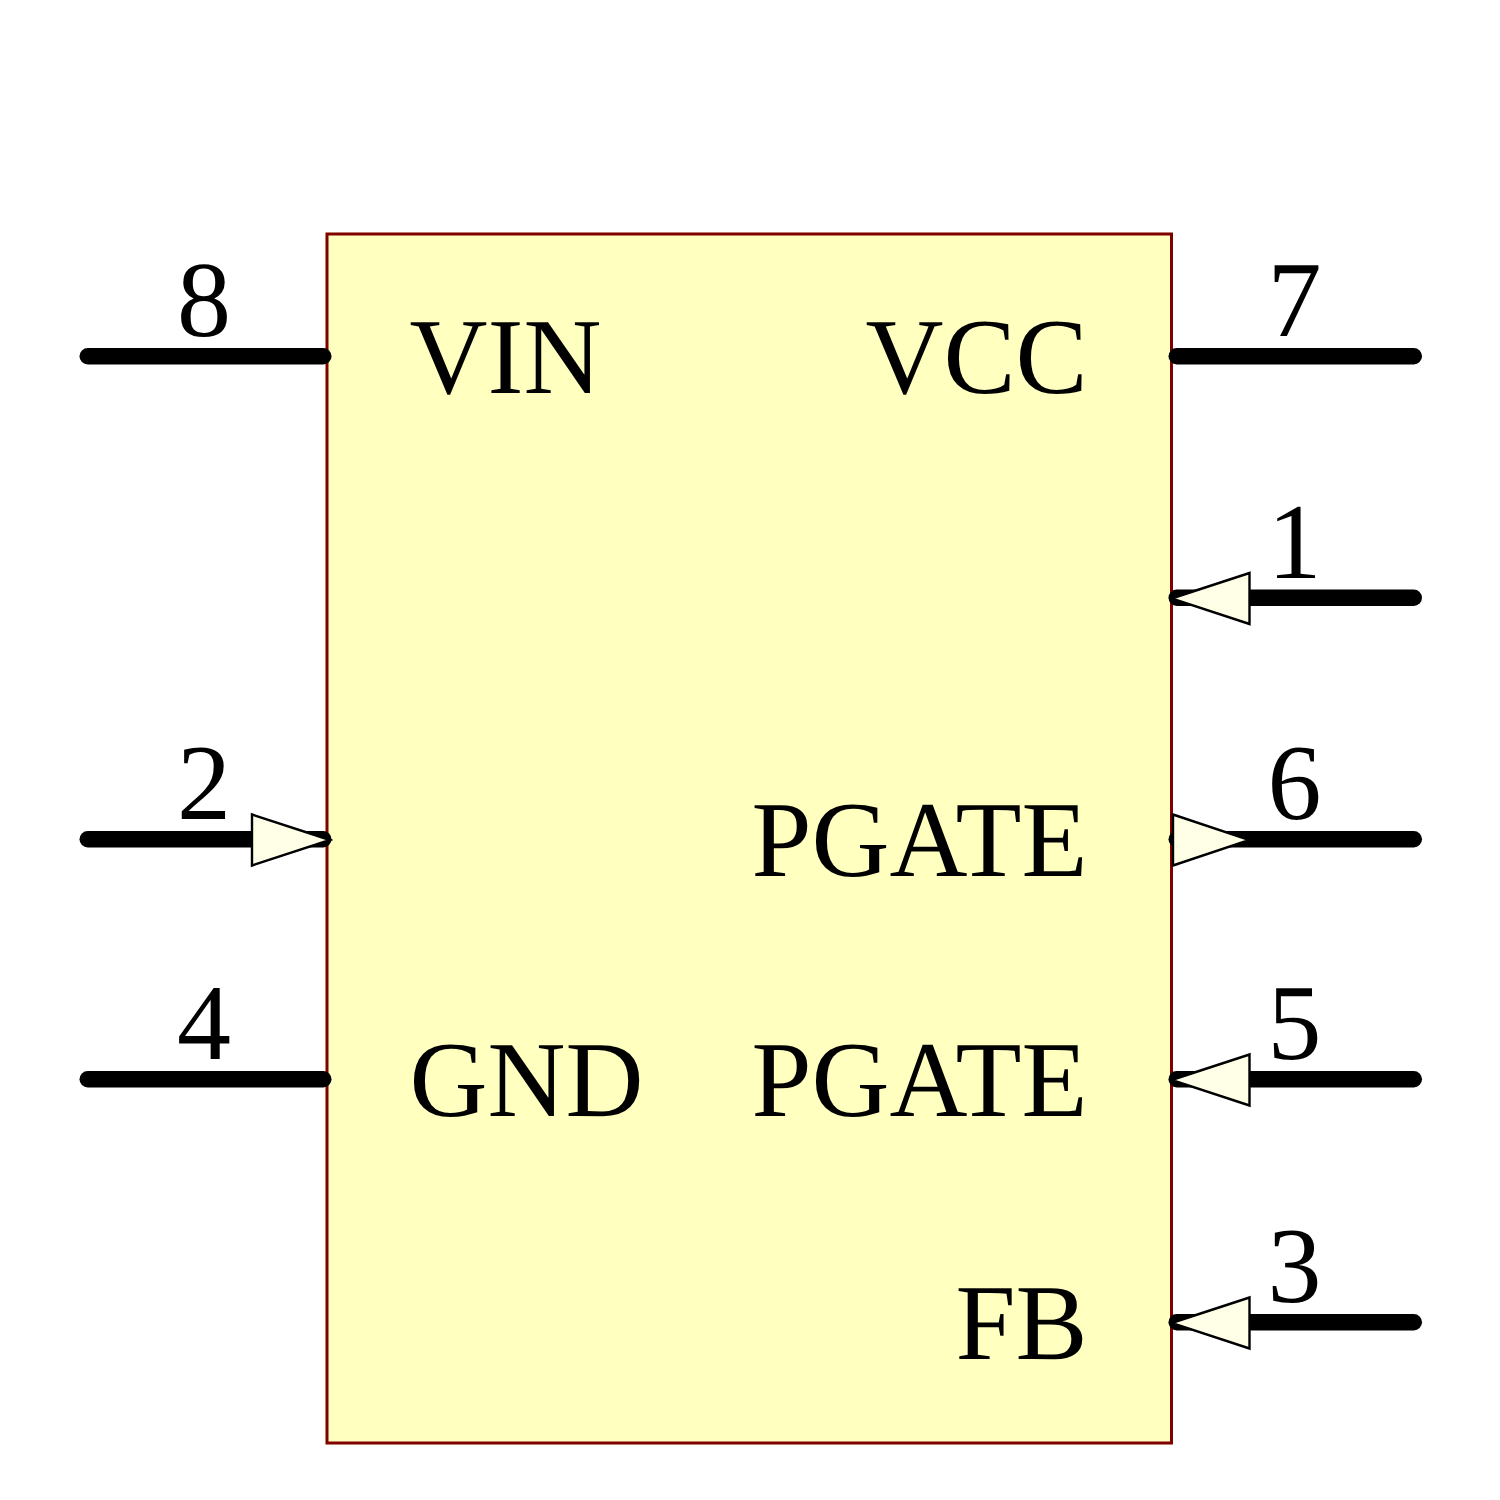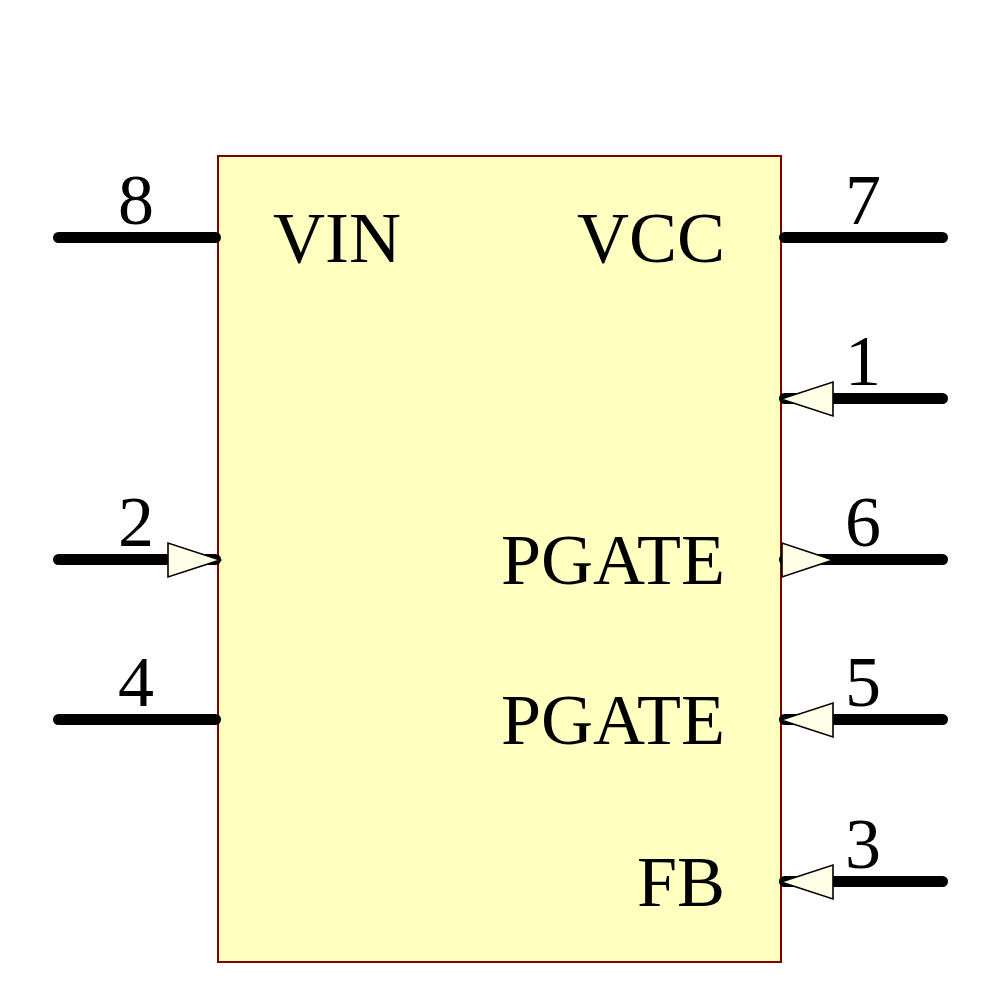--- a/index.html
+++ b/index.html
@@ -68,20 +68,21 @@
   <div class="arr at-right r3">
     <svg viewBox="0 0 56 38">
         <polygon points="3,2 3,36 54,19"></polygon>
       </svg>
   </div>
   <div class="num right r3">6</div>
   <div class="lbl right r3">PGATE</div>
 
   <div class="wire left r4"></div>
   <div class="num left r4">4</div>
+  <div class="lbl left r4">GND</div>
 
   <div class="wire right r4"></div>
   <div class="arr at-right r4">
     <svg viewBox="0 0 56 38">
         <polygon points="2,19 54,2 54,36"></polygon>
       </svg>
   </div>
   <div class="num right r4">5</div>
   <div class="lbl right r4">PGATE</div>
 

